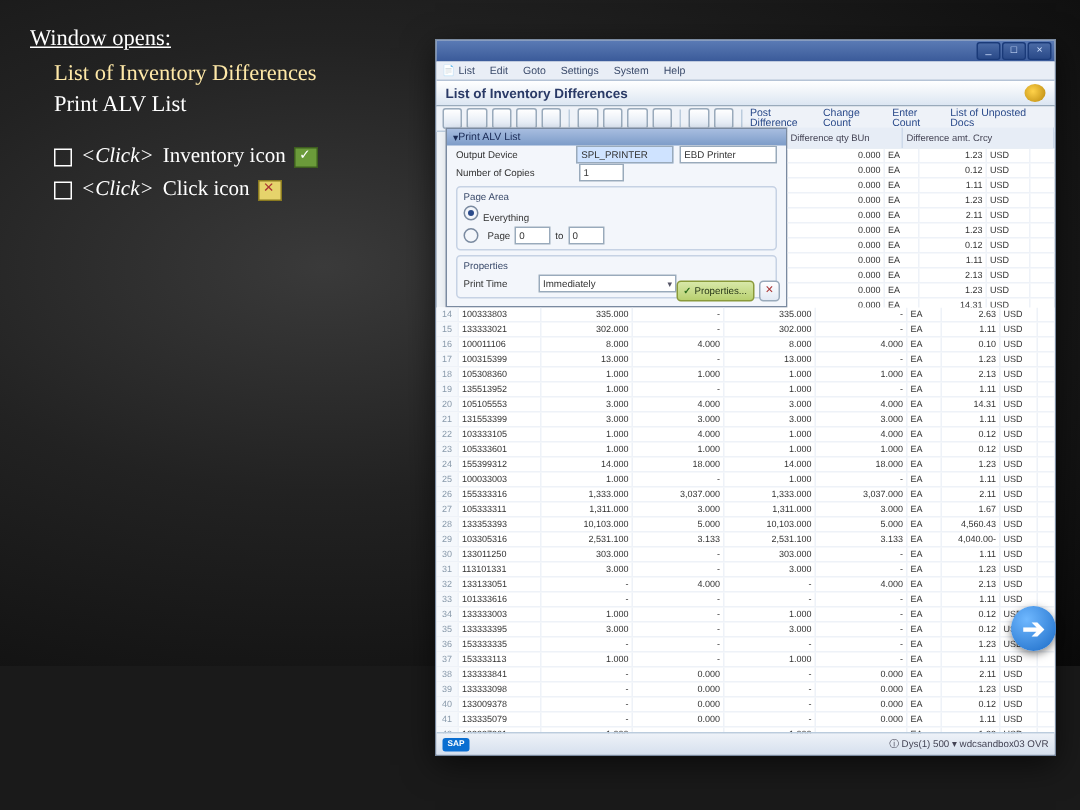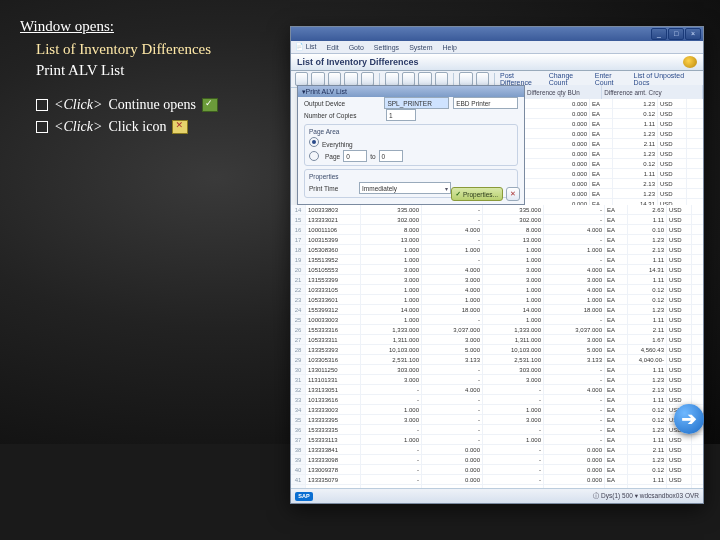--- a/index.html
+++ b/index.html
@@ -77,21 +77,21 @@
 
 <div class="slide">
 
   <div class="left">
     <div class="hdr">Window opens:</div>
     <div class="line1">List of Inventory Differences</div>
     <div class="line2">Print ALV List</div>
     <div class="step">
       <span class="box"></span>
       <em>&lt;Click&gt;</em>
-      <span> Continue opens </span>
+      <span> Inventory icon </span>
       <span class="miniicon"></span>
     </div>
     <div class="step">
       <span class="box"></span>
       <em>&lt;Click&gt;</em>
       <span> Click icon </span>
       <span class="exiticon"></span>
     </div>
   </div>
 

